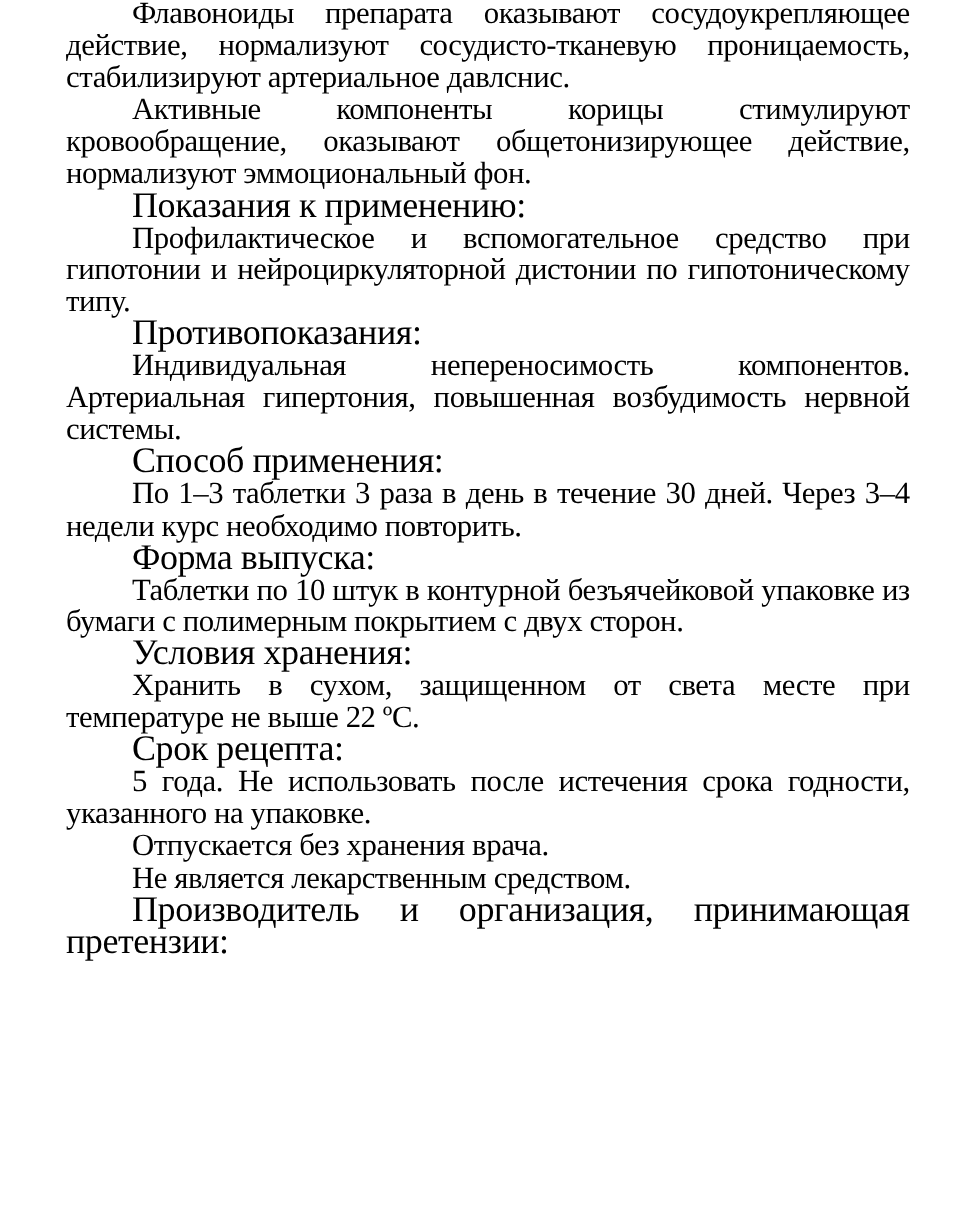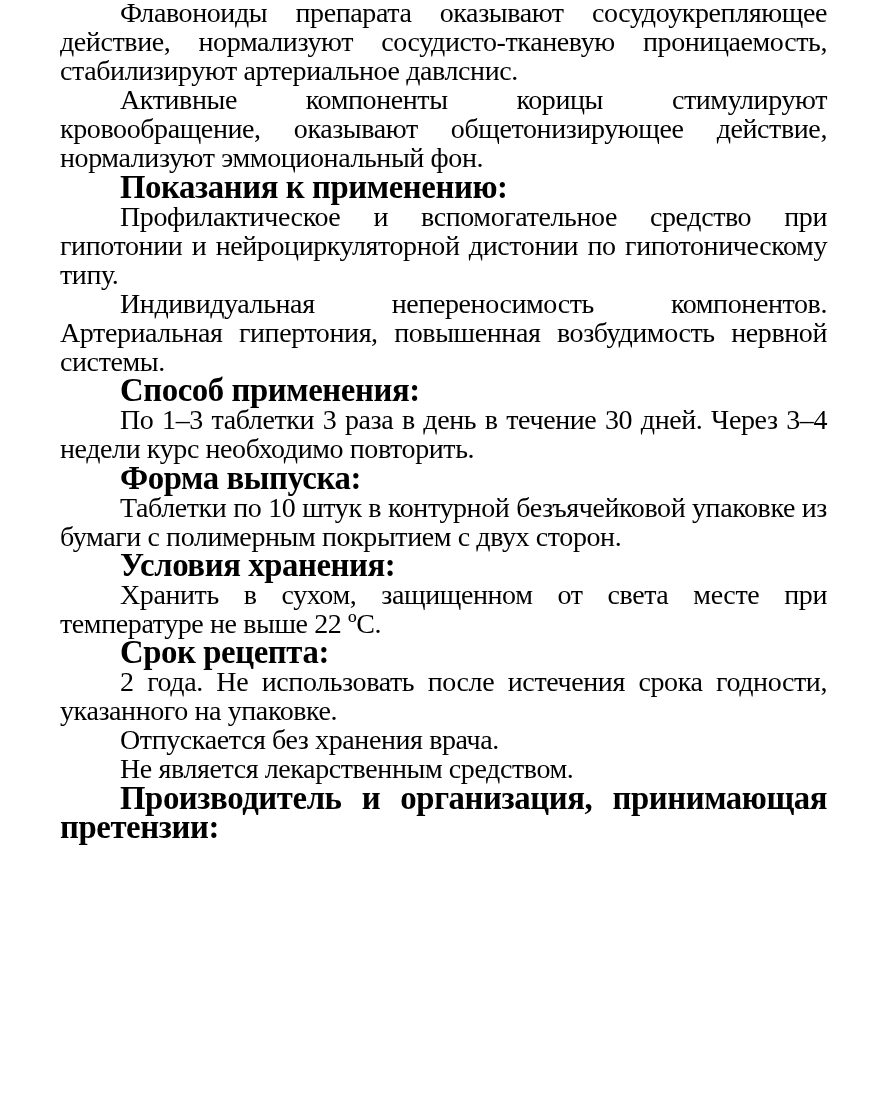--- a/index.html
+++ b/index.html
@@ -25,45 +25,46 @@
     letter-spacing: -0.4px;
   }
   .para {
     margin: 0;
     text-align: justify;
     text-indent: 60px;
   }
   .heading {
     margin: 0;
     text-indent: 60px;
-    font-weight: bold;
+    font-weight: normal;
     text-align: justify;
   }
 </style>
 </head>
 <body>
 
 <div class="page">
   <p class="para">Флавоноиды препарата оказывают сосудоукрепляющее действие, нормализуют сосудисто-тканевую проницаемость, стабилизируют артериальное давлснис.</p>
   <p class="para">Активные компоненты корицы стимулируют кровообращение, оказывают общетонизирующее действие, нормализуют эммоциональный фон.</p>
 
   <h3 class="heading">Показания к применению:</h3>
   <p class="para">Профилактическое и вспомогательное средство при гипотонии и нейроциркуляторной дистонии по гипотоническому типу.</p>
 
+  <h3 class="heading">Противопоказания:</h3>
   <p class="para">Индивидуальная непереносимость компонентов. Артериальная гипертония, повышенная возбудимость нервной системы.</p>
 
   <h3 class="heading">Способ применения:</h3>
   <p class="para">По 1–3 таблетки 3 раза в день в течение 30 дней. Через 3–4 недели курс необходимо повторить.</p>
 
   <h3 class="heading">Форма выпуска:</h3>
   <p class="para">Таблетки по 10 штук в контурной безъячейковой упаковке из бумаги с полимерным покрытием с двух сторон.</p>
 
   <h3 class="heading">Условия хранения:</h3>
   <p class="para">Хранить в сухом, защищенном от света месте при температуре не выше 22 ºС.</p>
 
   <h3 class="heading">Срок рецепта:</h3>
-  <p class="para">2 года. Не использовать после истечения срока годности, указанного на упаковке.</p>
+  <p class="para">5 года. Не использовать после истечения срока годности, указанного на упаковке.</p>
 
   <p class="para">Отпускается без хранения врача.</p>
   <p class="para">Не является лекарственным средством.</p>
 
   <h3 class="heading">Производитель и организация, принимающая претензии:</h3>
 </div>
 
 </body></html>

